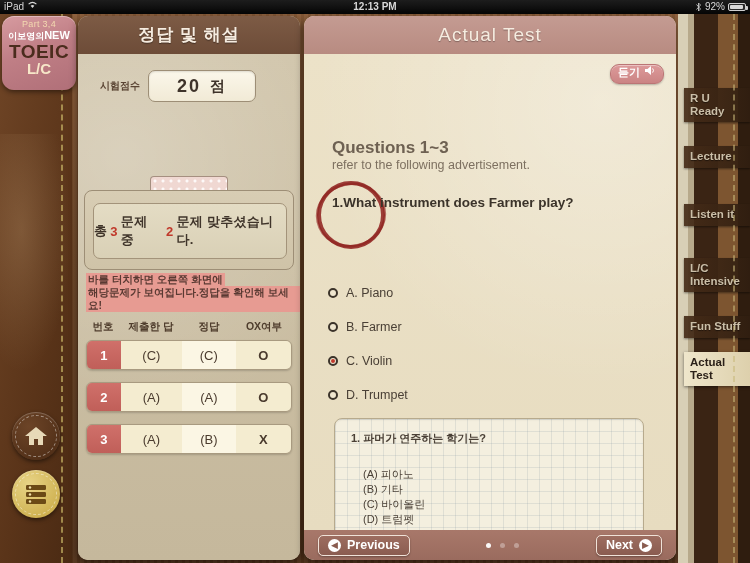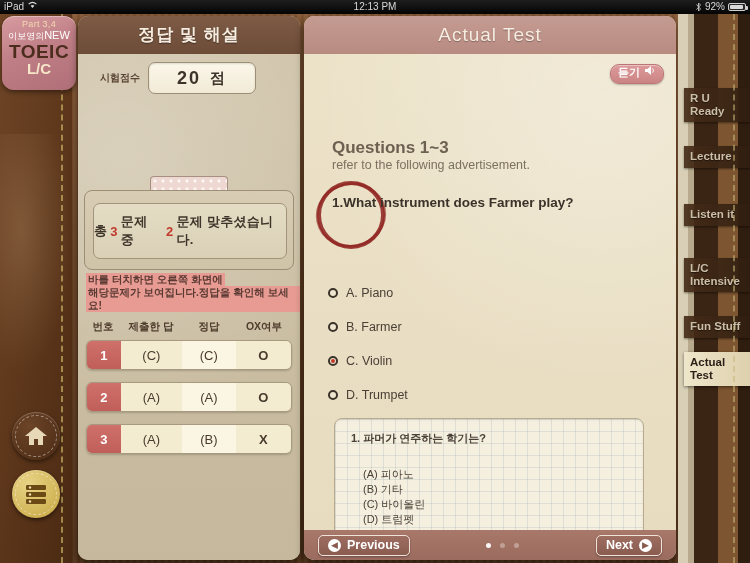--- a/index.html
+++ b/index.html
@@ -11,21 +11,21 @@
   }
   #app { position: relative; width: 750px; height: 563px; overflow: hidden; }
 
   
   .statusbar {
     position: absolute; top: 0; left: 0; width: 750px; height: 14px;
     background: linear-gradient(#1d1d1d, #050505);
     color: #d8d8d8; font-size: 10px; line-height: 14px;
   }
   .sb-left { position: absolute; left: 4px; top: 0; display: flex; align-items: flex-start; gap: 3px; }
-  .sb-center { position: absolute; left: 0; width: 750px; text-align: center; font-weight: normal; font-size: 10px; }
+  .sb-center { position: absolute; left: 0; width: 750px; text-align: center; font-weight: bold; font-size: 10px; }
   .sb-right { position: absolute; right: 4px; top: 0; display: flex; align-items: center; gap: 3px; }
   .batt {
     display: inline-block; width: 18px; height: 8px; border: 1px solid #cfcfcf;
     border-radius: 2px; position: relative; background: #2a2a2a;
   }
   .batt::after { content:""; position:absolute; right:-3px; top:2px; width:2px; height:4px; background:#cfcfcf; border-radius:0 1px 1px 0;}
   .batt i { position:absolute; left:1px; top:1px; bottom:1px; width:80%; background:#d9d9d9; display:block; border-radius:1px;}
 
   
   .desk {
@@ -49,21 +49,21 @@
 
   
   .logo {
     position: absolute; left: 2px; top: 16px; width: 74px; height: 74px;
     border-radius: 12px;
     background: linear-gradient(160deg, #d79ba0, #c07f86 45%, #b06f78);
     box-shadow: 0 2px 5px rgba(0,0,0,.45), inset 0 1px 0 rgba(255,255,255,.35);
     color: #fff; text-align: center; padding-top: 3px;
   }
   .logo .l-part { font-size: 9px; font-weight: normal; color:#f3d9b0; letter-spacing:.3px; }
-  .logo .l-new { font-size: 11px; font-weight: normal; color:#fff; line-height: 12px; }
+  .logo .l-new { font-size: 11px; font-weight: bold; color:#fff; line-height: 12px; }
   .logo .l-new .k { font-size: 9px; }
   .logo .l-toeic { font-size: 19px; font-weight: bold; color:#4b2c1d; line-height: 19px; letter-spacing:.5px;}
   .logo .l-lc { font-size: 15px; font-weight: bold; color:#f7e7c9; line-height: 15px; }
 
   
   .round-btn {
     position: absolute; left: 12px; width: 48px; height: 48px; border-radius: 50%;
     display:flex; align-items:center; justify-content:center;
     box-shadow: 0 2px 4px rgba(0,0,0,.5), inset 0 1px 1px rgba(255,255,255,.25);
   }
@@ -86,21 +86,21 @@
     background: linear-gradient(#7d5b45, #6d4c38);
     text-shadow: 0 1px 1px rgba(0,0,0,.4);
   }
   .left-body {
     position:absolute; top:38px; left:0; right:0; bottom:0;
     background:
       radial-gradient(circle at 20% 20%, rgba(255,255,255,.25), rgba(255,255,255,0) 60%),
       linear-gradient(#cfc3a8, #c5b89c);
   }
 
-  .score-row { display:flex; align-items:center; gap:8px; padding: 8px 0 0 22px; }
+  .score-row { display:flex; align-items:center; gap:8px; padding: 16px 0 0 22px; }
   .score-label { font-size: 10px; font-weight: bold; color:#5a4433; }
   .score-box {
     width: 108px; height: 32px; border-radius: 7px;
     background: linear-gradient(#fbf7ea, #f1ead6);
     border: 1.5px solid #9d8e76; box-shadow: inset 0 1px 2px rgba(0,0,0,.12);
     display:flex; align-items:center; justify-content:center; gap:9px;
     font-size: 18px; font-weight: bold; color:#3e332a; letter-spacing:2px;
   }
   .score-box .unit { font-size: 15px; }
 

